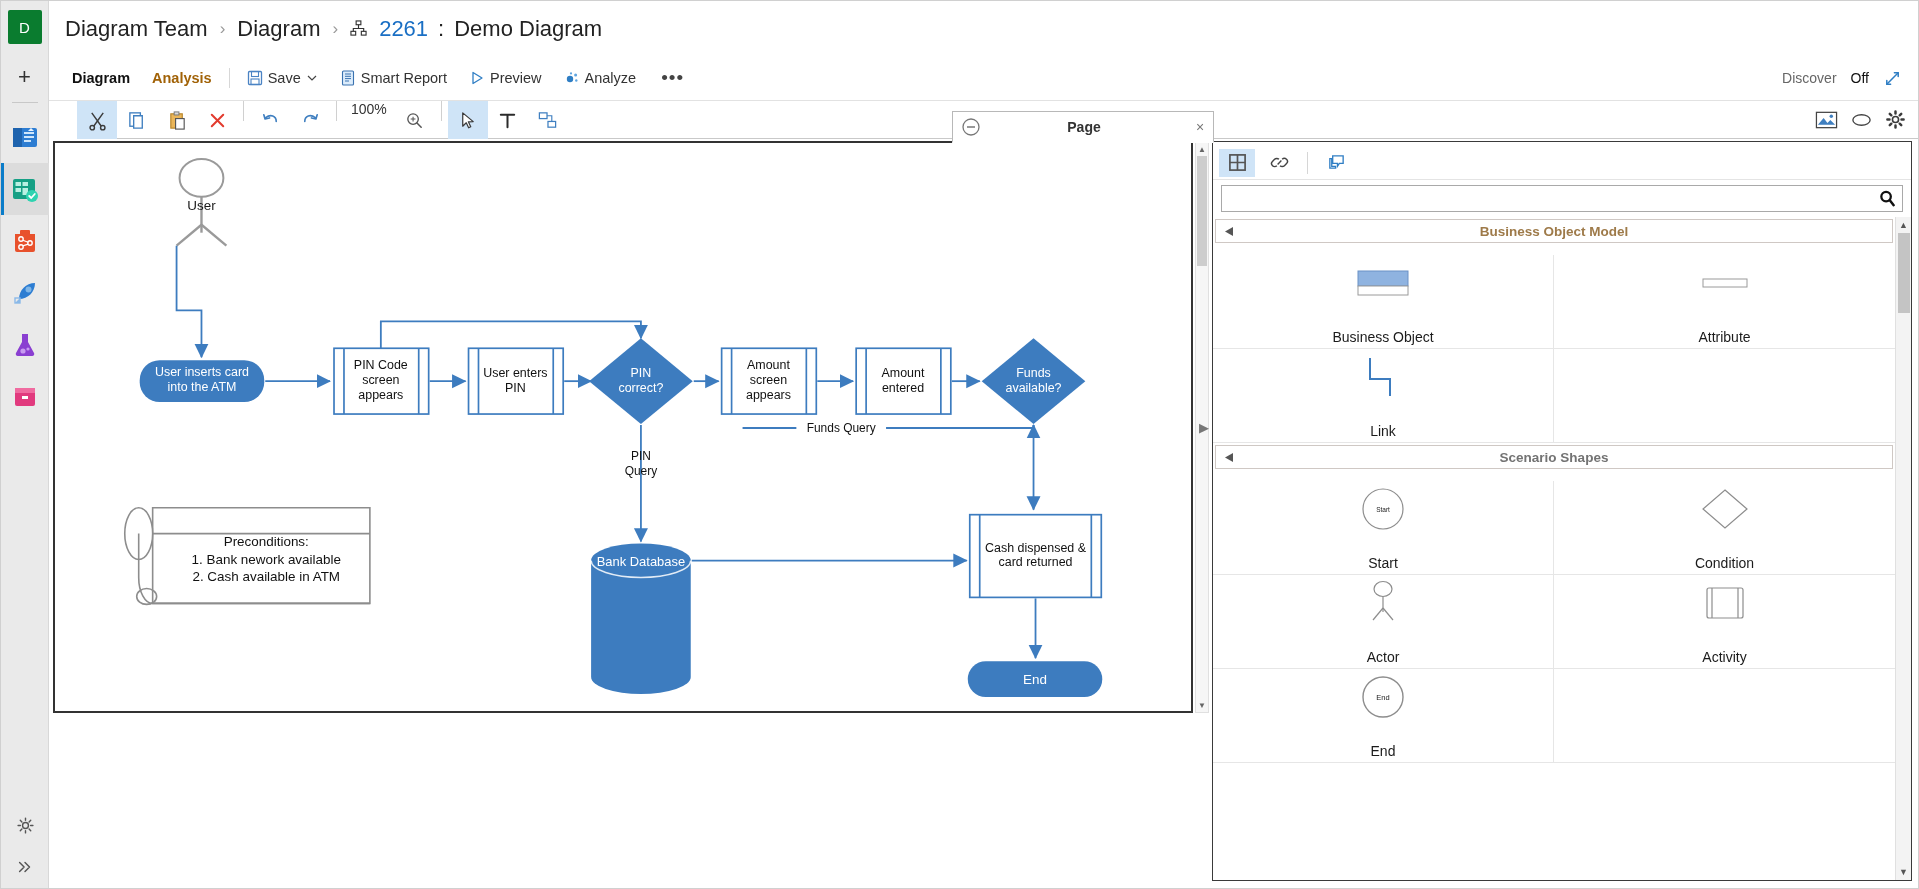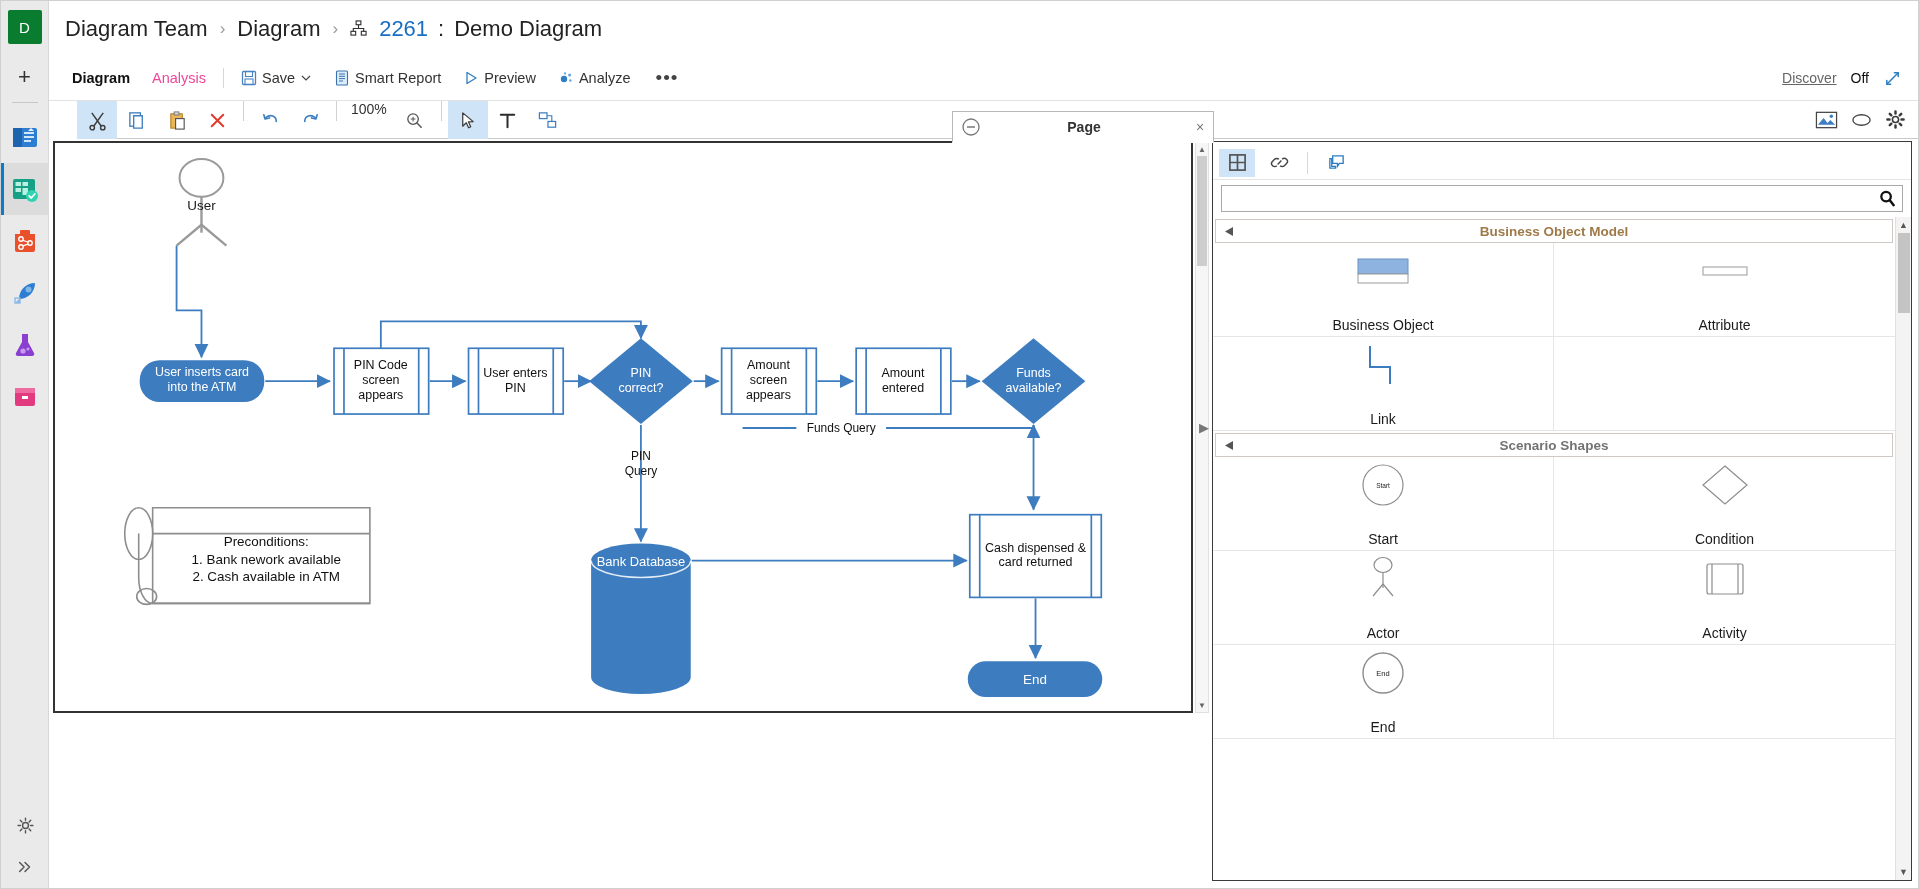--- a/index.html
+++ b/index.html
@@ -74,31 +74,31 @@
   
   .ribbon {
     position: absolute; left: 48px; top: 55px; right: 0; height: 45px;
     background: #fff;
     border-bottom: 1px solid #e2e2e2;
     display: flex; align-items: center;
     padding-left: 12px;
     font-size: 14.5px;
   }
   .rb { display: flex; align-items: center; gap: 5px; padding: 0 11px; color: #333; height: 100%;}
-  .rb.tab { font-weight: normal; color: #ec4899; }
+  .rb.tab { font-weight: bold; color: #a16207; }
   .rb.tab.sel { font-weight: bold; color: #111; }
   .rb .lbl { white-space: nowrap; }
   .rb-divider { width: 1px; height: 20px; background: #d7d7d7; margin: 0 6px; }
   .rb-ico { width: 16px; height: 16px; flex: 0 0 auto; }
   .rb-more { padding: 0 14px; font-size: 19px; color: #444; letter-spacing: 1px;}
   .ribbon-right {
     margin-left: auto; display: flex; align-items: center; gap: 14px;
     padding-right: 16px; font-size: 14px;
   }
-  .discover-lbl { color: #666; text-decoration: underline; }
+  .discover-lbl { color: #666; }
   .discover-val { color: #111; }
 
   
   .toolbar {
     position: absolute; left: 48px; top: 100px; right: 0; height: 38px;
     background: #fff; border-bottom: 1px solid #c9c9c9;
     display: flex;  margin-left: 28px;
   }
   .tb {
     width: 40px; height: 38px;
@@ -171,21 +171,21 @@
     background: #fff;
   }
   .panel-search input {
     flex: 1; border: 0; outline: none; height: 100%;
     padding: 0 6px; font-size: 13px; font-family: "Liberation Sans", sans-serif;
   }
   .search-btn { width: 30px; height: 25px; display: flex; align-items: center; justify-content: center; }
   .panel-body { flex: 1; overflow: hidden; position: relative; padding-right: 16px; }
   .grp-hdr {
     display: flex; align-items: center;
-    height: 24px; margin: 2px 2px 0 2px;
+    height: 24px; margin: 2px 2px 12px 2px;
     border: 1px solid #cfc8c4; background: #fff;
   }
   .grp-tri { width: 26px; display:flex; align-items:center; justify-content:center; }
   .grp-name { flex: 1; text-align: center; font-size: 13.5px; font-weight: bold; margin-right: 26px; }
   .grp-name.bom { color: #9e7a49; }
   .grp-name.sce { color: #737373; }
   .shape-grid { display: flex; flex-wrap: wrap; }
   .shape-cell {
     width: 50%; height: 94px;
     border-right: 1px solid #e6e6e6;

